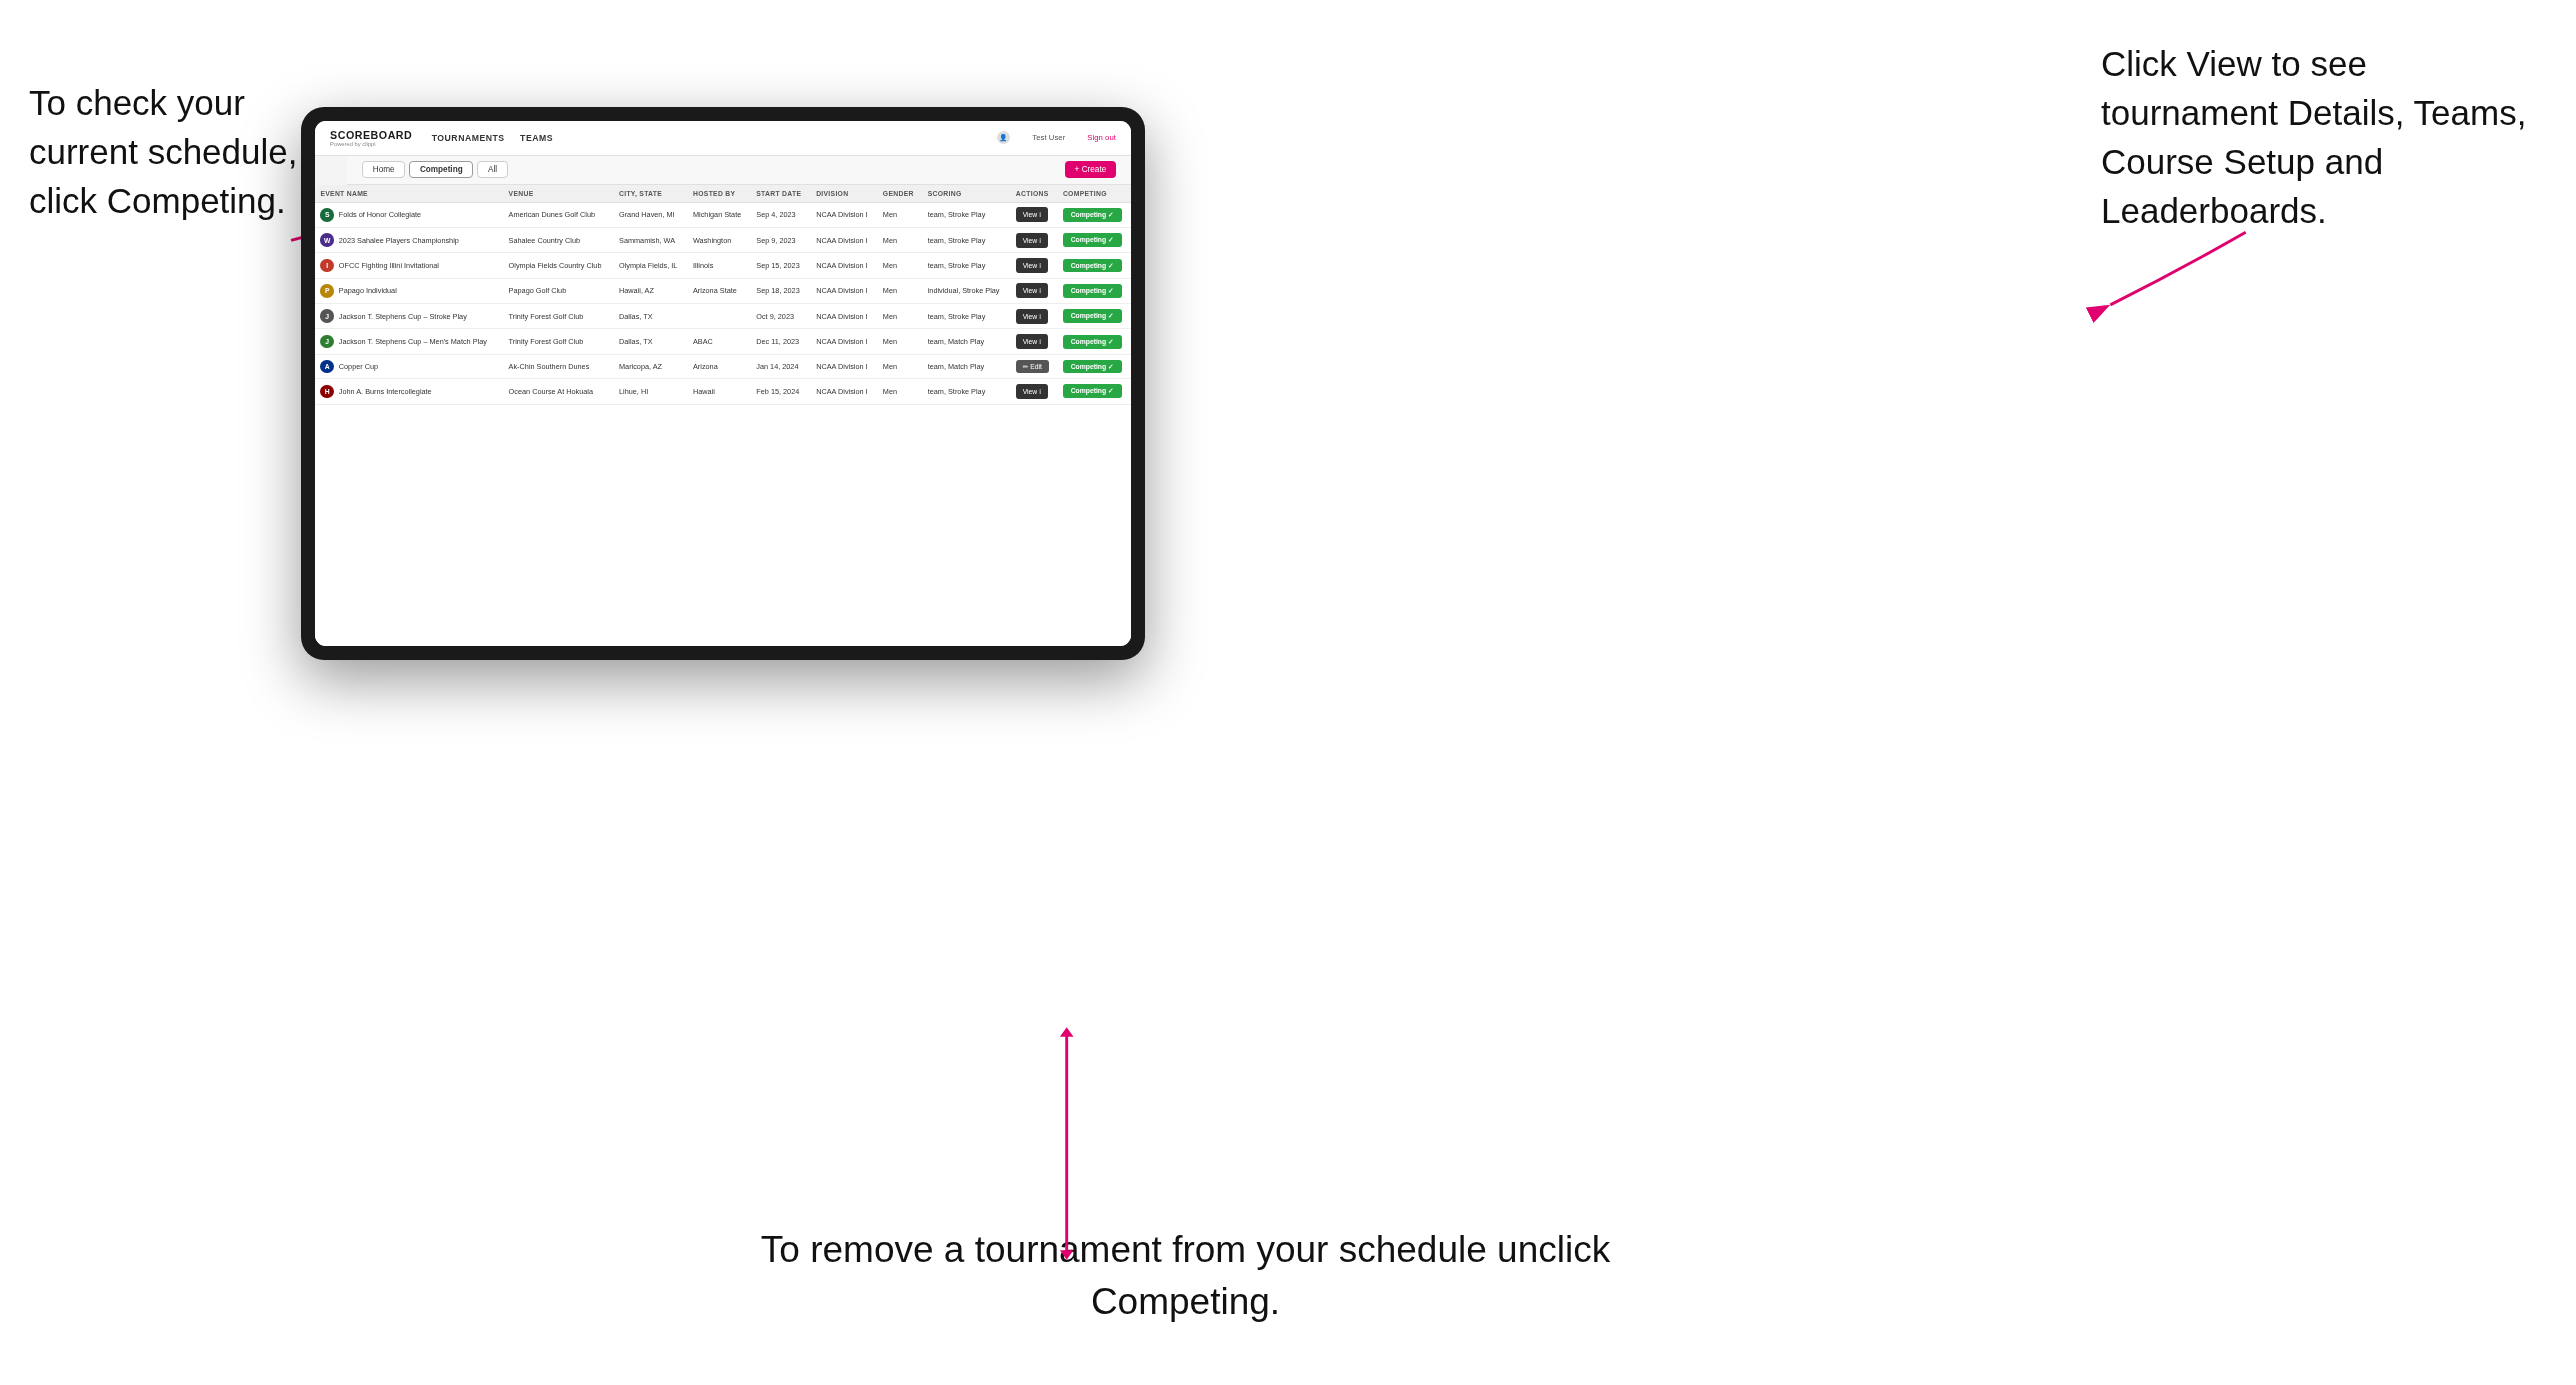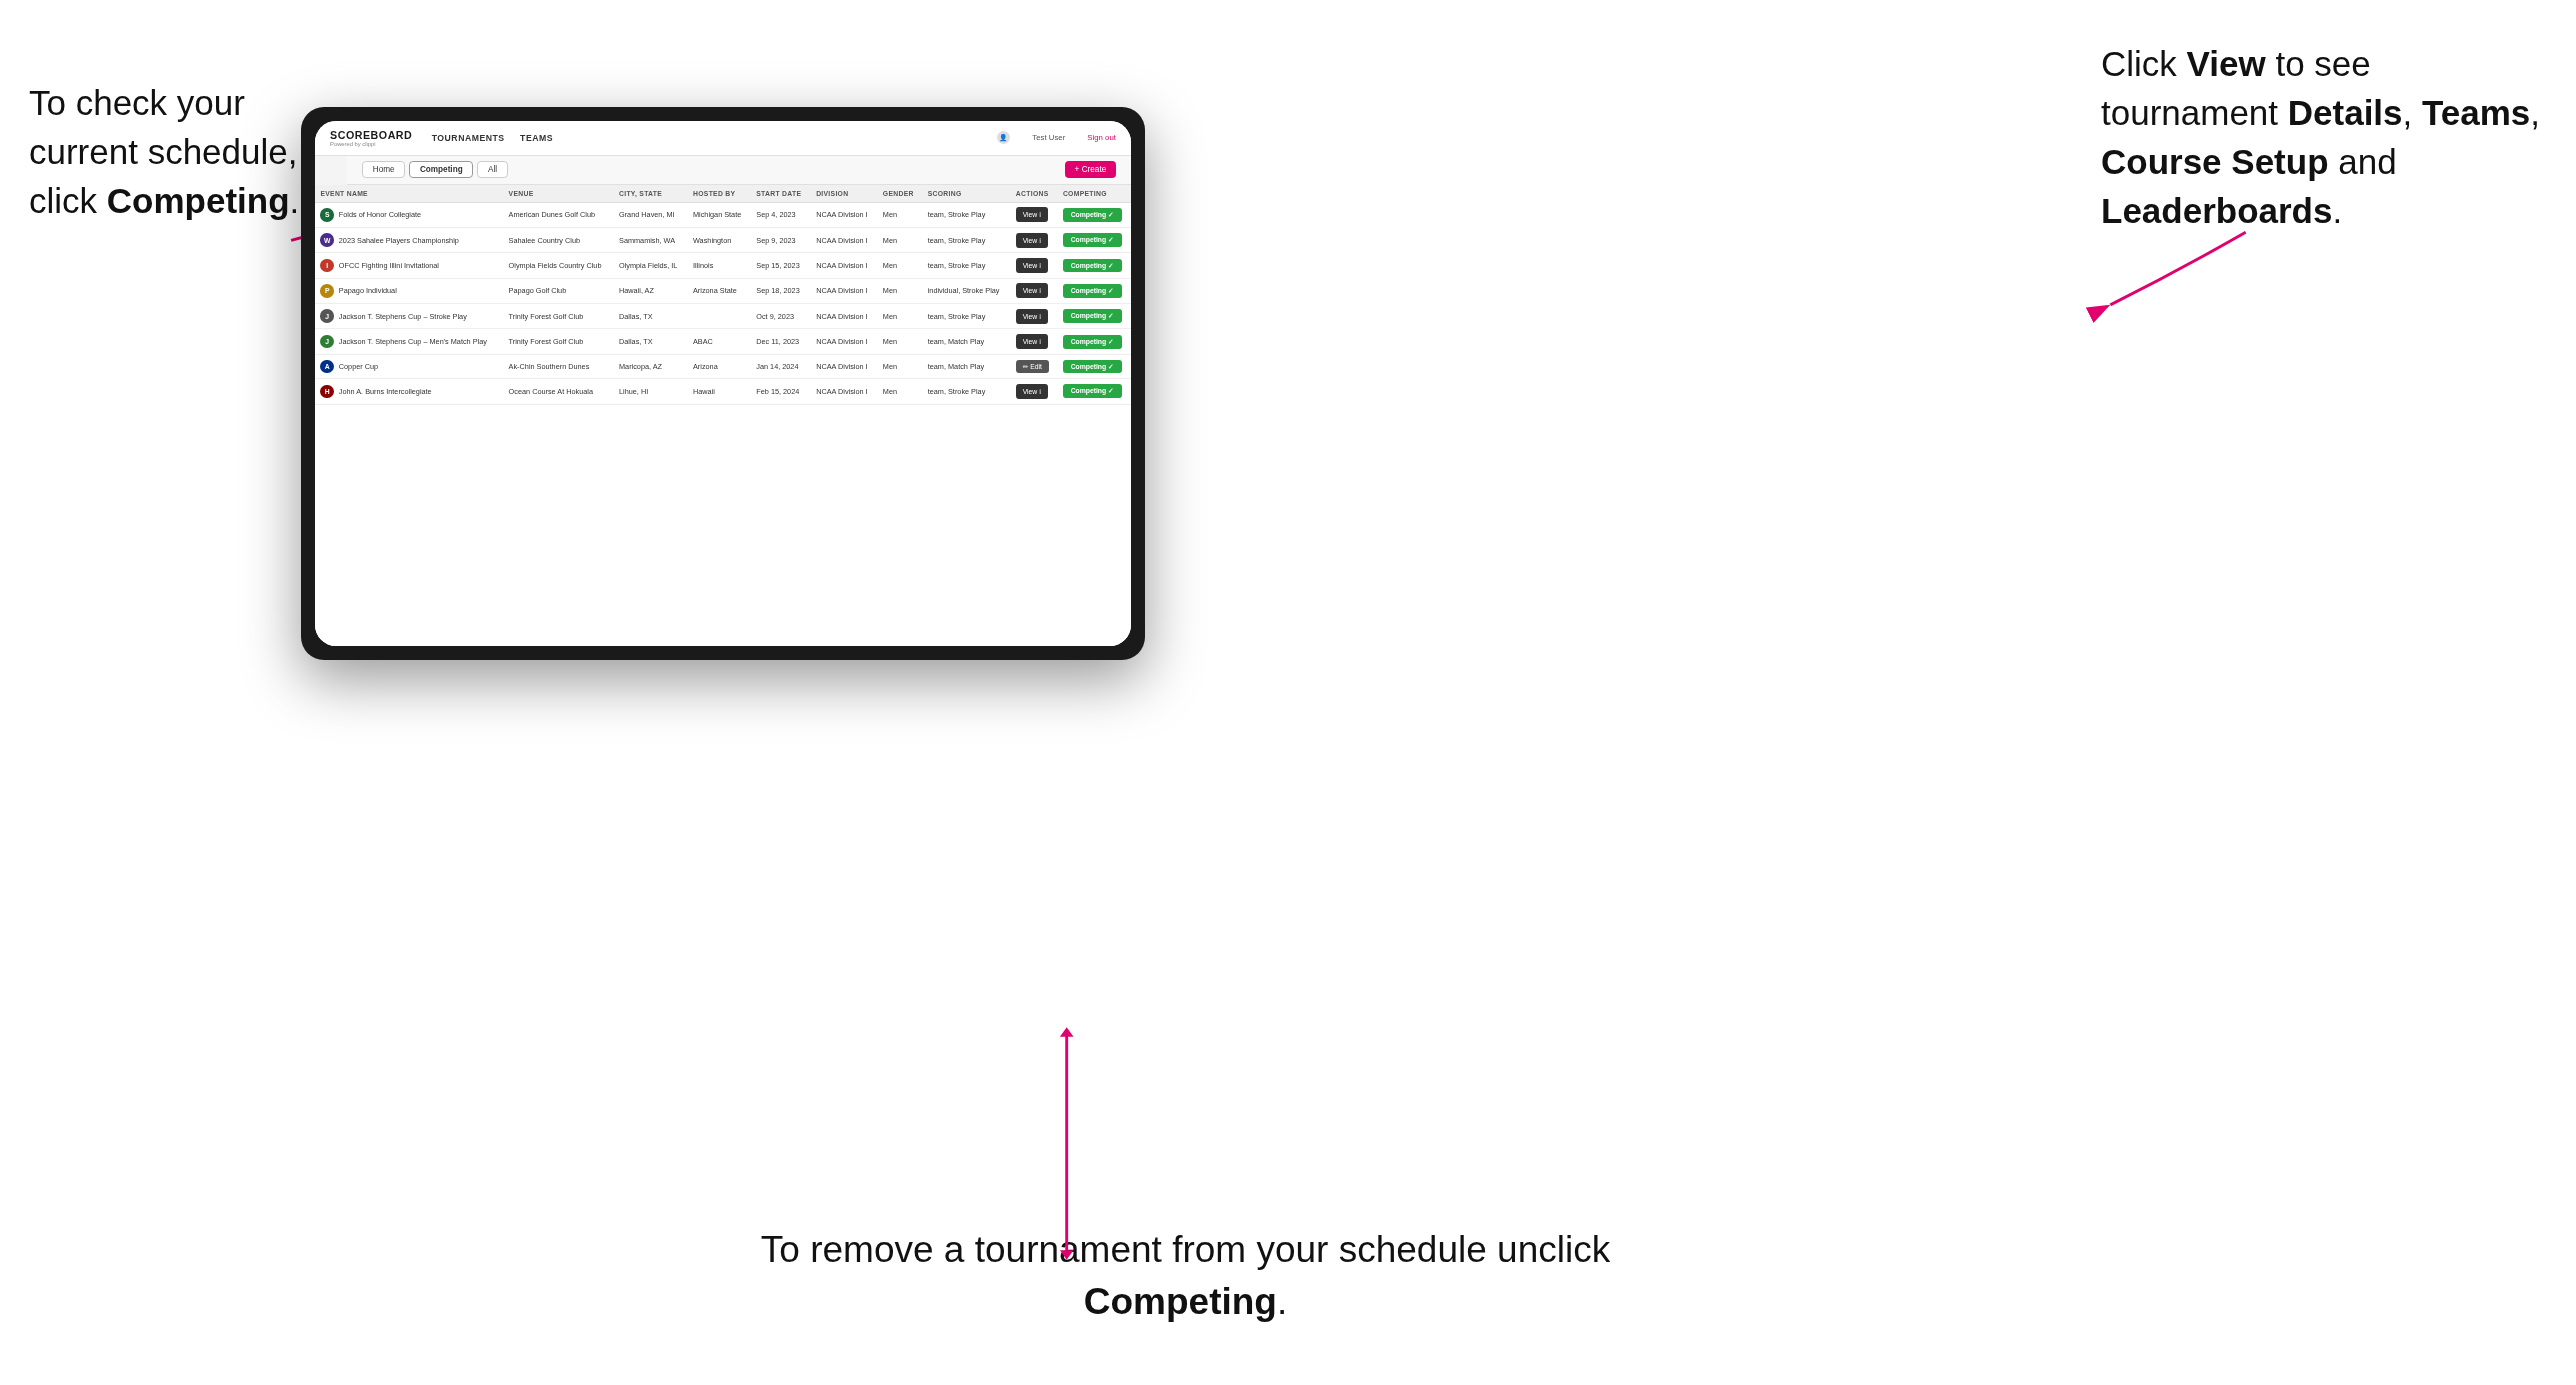--- a/index.html
+++ b/index.html
@@ -12,21 +12,21 @@
       overflow: hidden;
     }
 
     
     .annotation {
       position: absolute;
       font-size: 35px;
       line-height: 1.4;
       color: #111;
     }
-    .annotation b { font-weight: 700; }
+    .annotation b { font-weight: 400; }
 
     .annotation-top-left {
       top: 78px;
       left: 29px;
       width: 369px;
     }
     .annotation-top-right {
       top: 39px;
       right: 29px;
       width: 446px;
@@ -49,21 +49,21 @@
       height: 553px;
       background: #1a1a1a;
       border-radius: 23px;
       box-shadow: 0 19.4px 58px rgba(0,0,0,0.4);
       padding: 13.6px;
     }
     .tablet-screen {
       width: 100%;
       height: 100%;
       background: #f4f4f4;
-      border-radius: 21px;
+      border-radius: 11px;
       overflow: hidden;
       display: flex;
       flex-direction: column;
     }
 
     
     .app-header {
       background: #ffffff;
       border-bottom: 1px solid #e0e0e0;
       padding: 0 15.5px;

